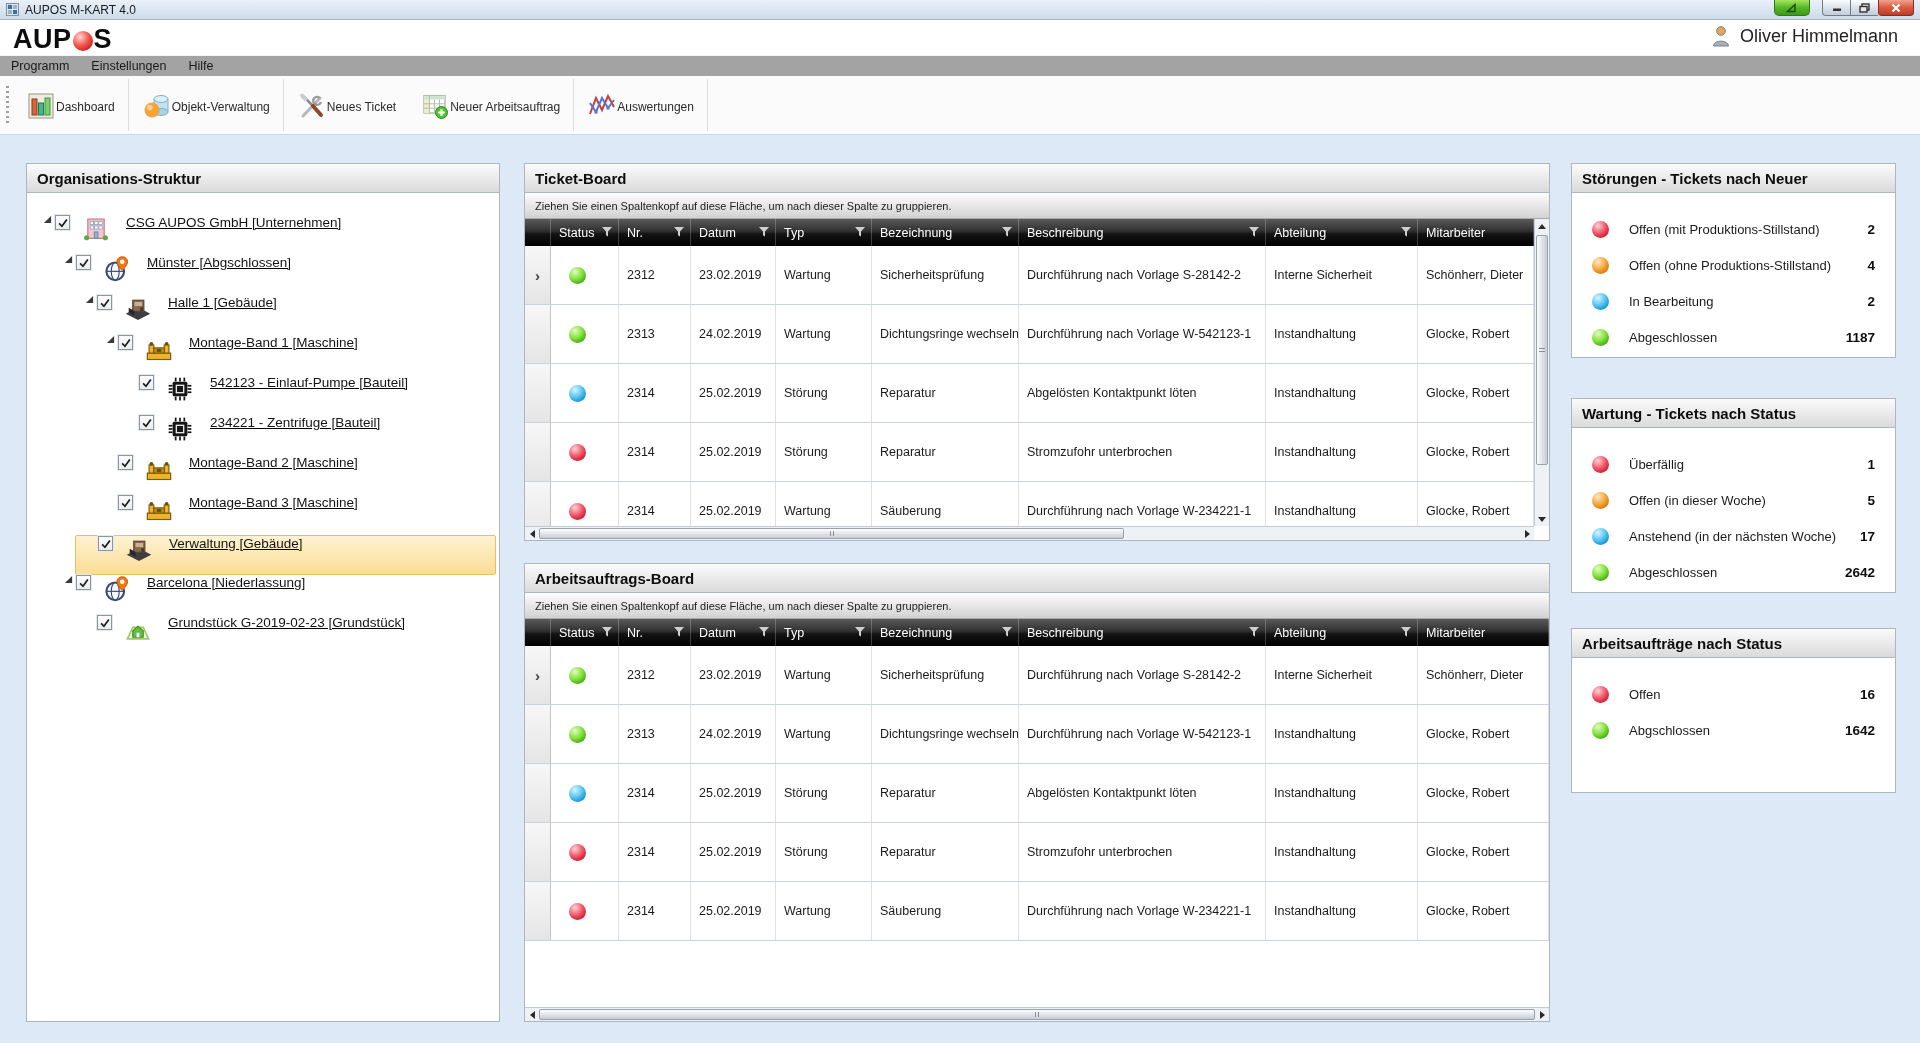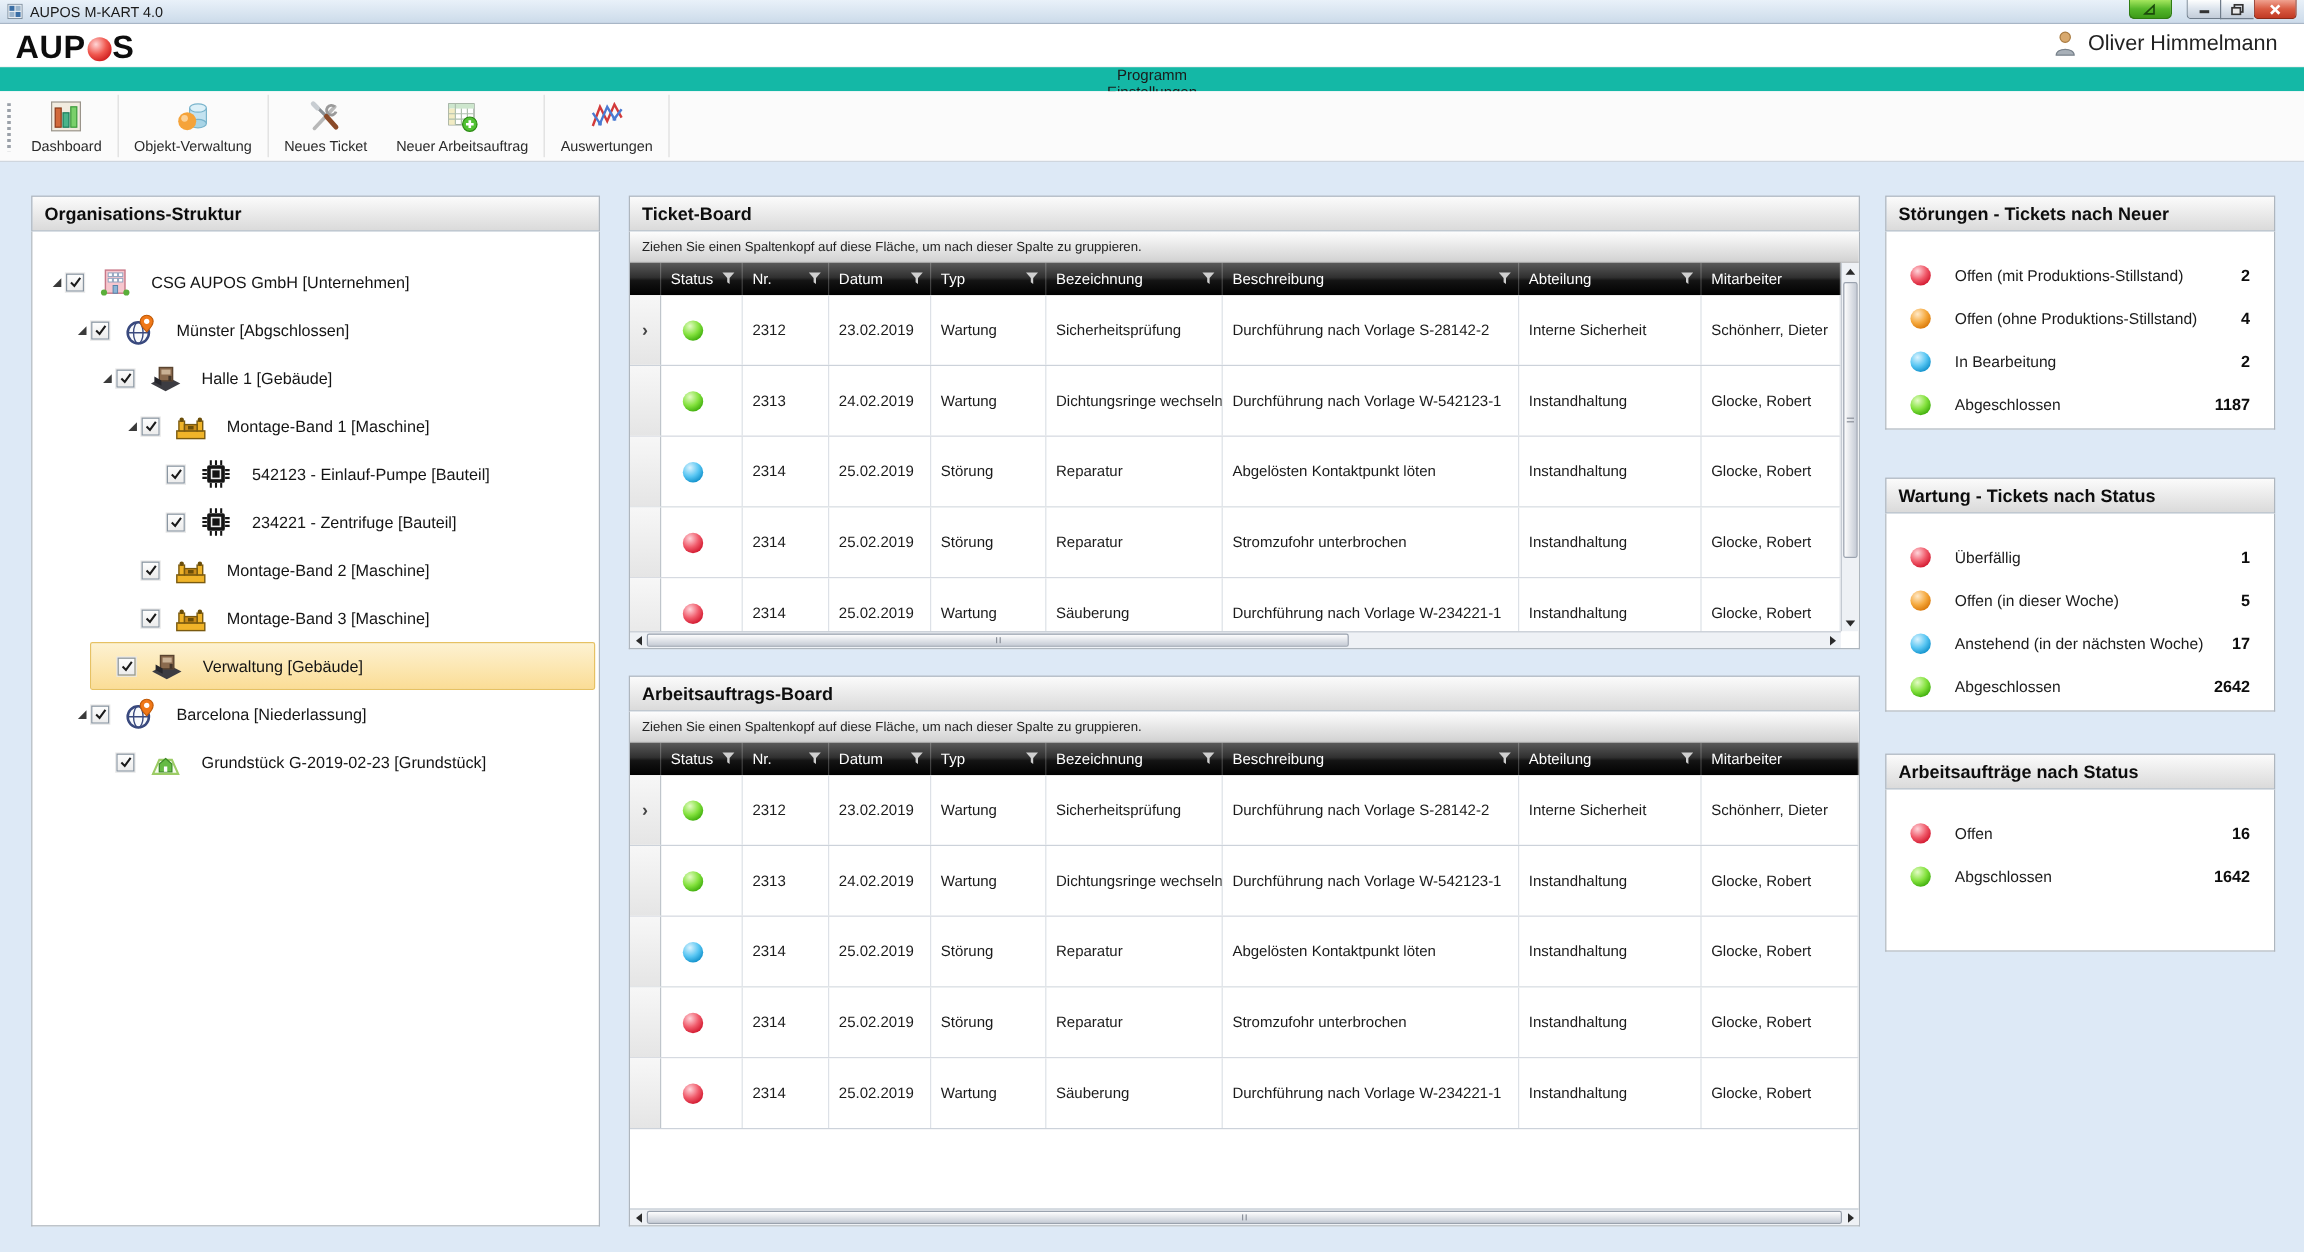--- a/index.html
+++ b/index.html
@@ -28,51 +28,51 @@
   
   .header { position:absolute; top:20px; left:0; right:0; height:35px; background:#fff; }
   .logo { position:absolute; left:13px; top:4px; display:flex; align-items:center;
     font-size:27px; font-weight:800; letter-spacing:.5px; color:#0d0d0d; }
   .logo .o-orb { width:20px; height:20px; border-radius:50%; margin:2px 1px 0 1px;
     background:radial-gradient(circle at 35% 30%, #ffd6d6, #f0584f 45%, #cf1f1f 78%, #9d1212); }
   .userbox { position:absolute; right:22px; top:5px; display:flex; align-items:center; gap:9px; }
   .userbox .uname { font-size:18px; color:#222; }
 
   
-  .menubar { position:absolute; top:55px; left:0; right:0; height:21px; background:#14b8a6;
-    border-top:1px solid #f4f4f4; display:flex; align-items:center;flex-direction:column; }
+  .menubar { position:absolute; top:55px; left:0; right:0; height:21px; background:#a3a3a3;
+    border-top:1px solid #f4f4f4; display:flex; align-items:center; }
   .mitem { font-size:12.5px; color:#1a1a1a; padding:0 11px; height:21px; display:flex; align-items:center; }
 
   
   .toolbar { position:absolute; top:76px; left:0; right:0; height:59px; background:#fbfbfb;
     border-bottom:1px solid #cfd6de; display:flex; align-items:stretch; }
   .grip { width:3px; margin:10px 5px 8px 6px;
     background-image:repeating-linear-gradient(#9aa0a8 0 2px, transparent 2px 5px); }
-  .tbtn { display:flex; flex-direction:column; align-items:center; justify-content:flex-start;
+  .tbtn { display:flex; align-items:center; justify-content:flex-start;
     padding:4px 12px 2px 12px; }
   .tbtn .ticon { height:34px; display:flex; align-items:center; }
   .tbtn .tlabel { font-size:12px; color:#2a2a2a; margin-top:1px; }
   .tsep { width:1px; background:#dcdcdc; margin:3px 1px; }
 
   
   .panel-h { height:30px; background:linear-gradient(#fbfbfb,#dadada);
     border:1px solid #aeb6be; display:flex; align-items:center; padding-left:10px;
     font-size:15px; font-weight:bold; color:#0d0d0d; }
   .panel-b { background:#fff; border:1px solid #aeb6be; border-top:none; position:relative; overflow:hidden; }
 
   
   .main { position:absolute; top:163px; left:0; right:0; }
   .lpanel { position:absolute; left:26px; width:474px; }
   .lpanel .panel-b { height:829px; }
   .cpanel { position:absolute; left:524px; width:1026px; }
   .rcol { position:absolute; left:1571px; width:325px; }
 
   
   .tree { padding-top:22px; }
-  .tnode { display:flex; align-items:center; height:40px; }
+  .tnode { display:flex; align-items:flex-start; height:40px;text-decoration:underline; }
   .tnode .exp { width:16px; display:flex; align-items:center; justify-content:center; flex:0 0 16px; }
   .tnode .cb { width:15px; height:15px; flex:0 0 15px; margin-right:11px;
     border:1px solid #8a96a2; background:linear-gradient(#fdfdfd,#ececec);
     display:flex; align-items:center; justify-content:center; box-shadow:0 0 0 1px #e8e8e8; }
   .tnode .nico { width:30px; height:28px; flex:0 0 30px; margin-right:15px;
     display:flex; align-items:center; justify-content:center; }
   .tnode .tlab { font-size:13.5px; color:#141414; white-space:nowrap; }
   .lv0{padding-left:12px;} .lv1{padding-left:33px;} .lv2{padding-left:54px;}
   .lv3{padding-left:75px;} .lv4{padding-left:96px;}
   .tnode.selected { padding-left:6px; margin-left:48px; margin-right:3px;

